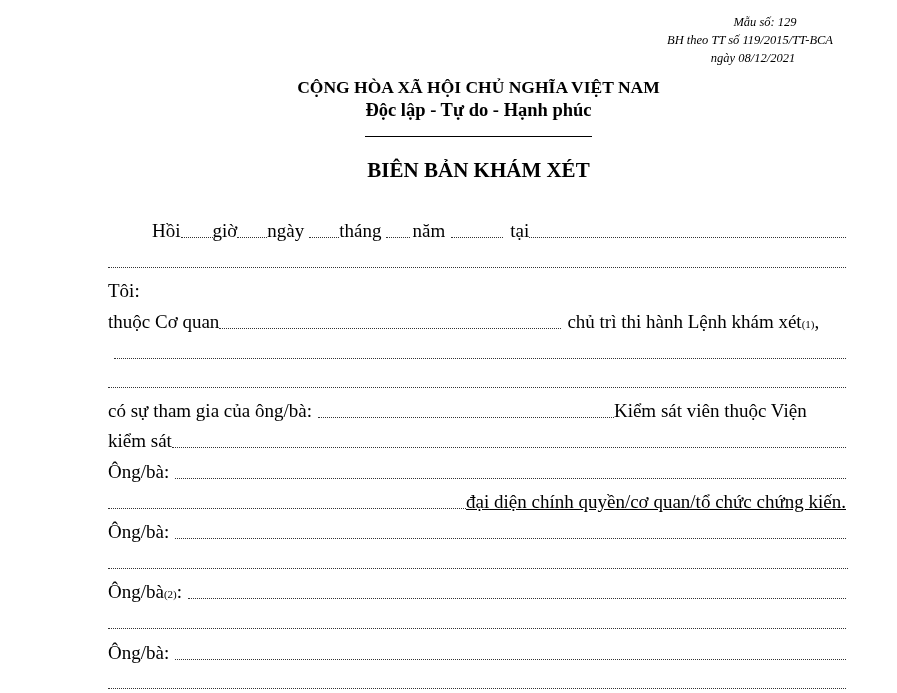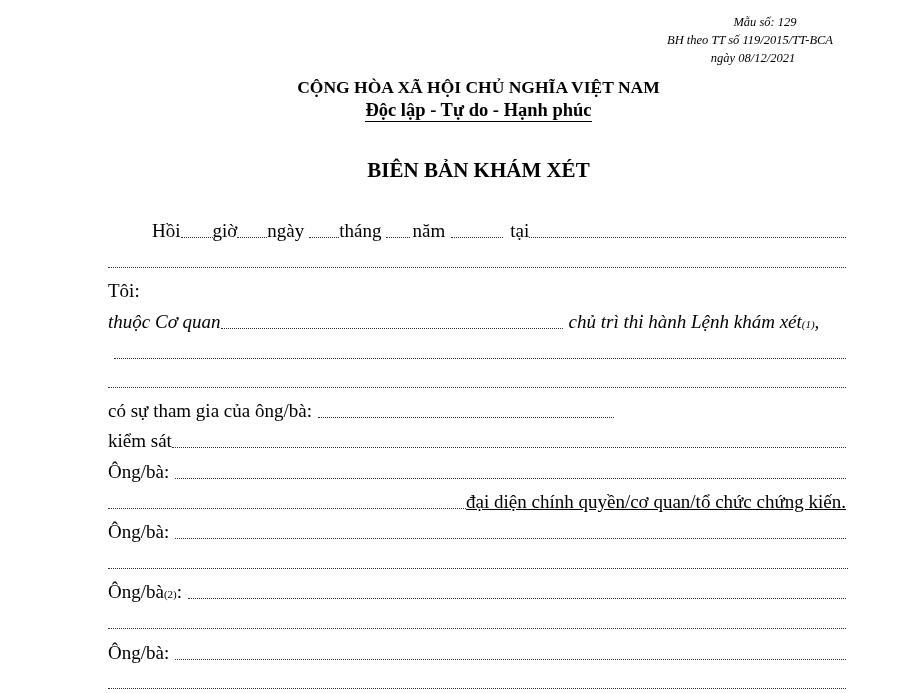--- a/index.html
+++ b/index.html
@@ -12,21 +12,21 @@
   .meta {
     font-style: italic; font-size: 12.5px; line-height: 18px;
     text-align: center;
   }
   .nation {
     left: 0; width: 957px; text-align: center; font-weight: bold; font-size: 17.5px;
   }
   .motto {
     left: 0; width: 957px; text-align: center; font-weight: bold; font-size: 18.5px;
   }
-  .motto span { border-bottom: 1.5px solid #000; padding-bottom: 1px; }
+  .motto span { border-bottom: 1.5px solid #000; padding-bottom: 16px; }
   .title {
     left: 0; width: 957px; text-align: center; font-weight: bold; font-size: 21px;
   }
   .line {
     position: absolute; left: 108px; width: 738px;
     display: flex; align-items: baseline;
     font-size: 19px; line-height: 24px; height: 24px;
   }
   .lbl { white-space: nowrap; }
   .dots {
@@ -79,39 +79,40 @@
 </div>
 <div class="full-dots" style="top:266px;"></div>
 
 <div class="line" style="top:279px; width:733px;flex-direction:column;">
   <span class="gap" style="width:44px;"></span>
   <span class="lbl">Tôi:</span>
   <span class="gap" style="width:6px;"></span>
   <span class="dots"></span>
 </div>
 
-<div class="line" style="top:310px;font-style:italic;">
+<div class="line" style="top:310px;">
   <span class="lbl">thuộc Cơ quan</span>
   <span class="dots fixed" style="width:342px;"></span>
   <span class="gap" style="width:6px;"></span>
   <span class="lbl">chủ trì thi hành Lệnh khám xét</span>
   <sup>(1)</sup>
   <span class="lbl">,</span>
 </div>
 
 <div class="line" style="top:340px;">
   <span class="gap" style="width:6px;"></span>
   <span class="dots"></span>
 </div>
 <div class="full-dots" style="top:386px;"></div>
 
 <div class="line" style="top:399px;">
   <span class="lbl">có sự tham gia của ông/bà:</span>
   <span class="gap" style="width:6px;"></span>
   <span class="dots fixed" style="width:296px;"></span>
+  <span class="lbl">Kiểm sát viên thuộc Viện</span>
 </div>
 
 <div class="line" style="top:429px;">
   <span class="lbl">kiểm sát</span>
   <span class="dots"></span>
 </div>
 
 <div class="line" style="top:460px;">
   <span class="lbl">Ông/bà:</span>
   <span class="gap" style="width:6px;"></span>

